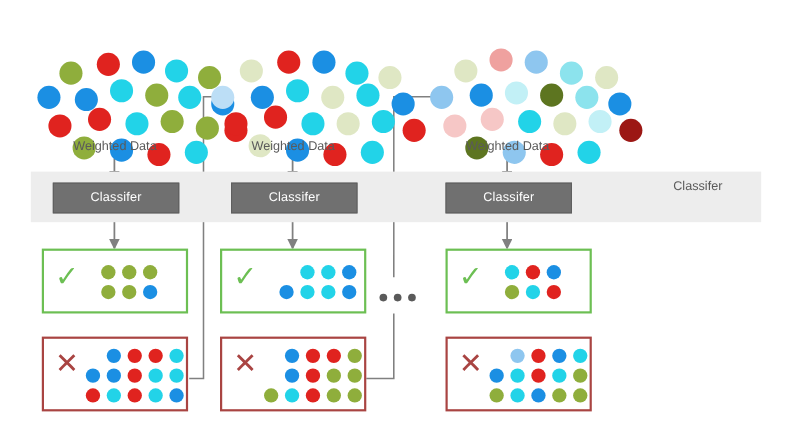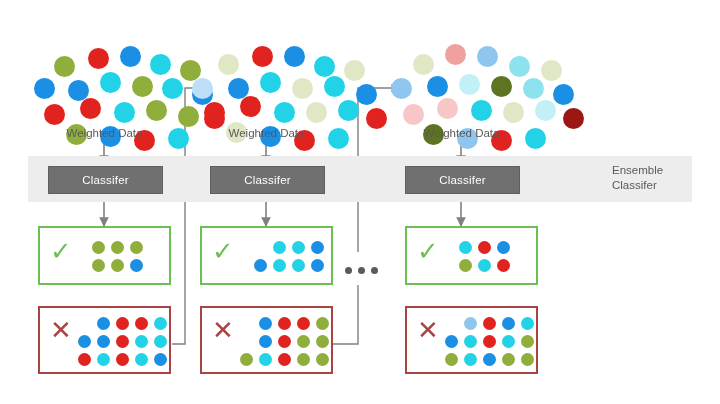--- a/index.html
+++ b/index.html
@@ -55,21 +55,20 @@
 
     <path d="M172,344 L185,344 L185,88 L204,88" fill="none" stroke="#808080" stroke-width="1.4" marker-end="url(#ah)"></path>
 
     <path d="M332,344 L358,344 L358,285" fill="none" stroke="#808080" stroke-width="1.4"></path>
     <path d="M358,252 L358,88 L399,88" fill="none" stroke="#808080" stroke-width="1.4" marker-end="url(#ah)"></path>
   </svg>
 
   <div class="band"></div>
 
   <div class="ensemble">
-    <div>Ensemble</div>
     <div>Classifer</div>
   </div>
 
   <div id="cols">
       <div style="position: absolute; left: 22px; top: 36px; width: 210px; height: 110px;">
         <div class="dot" style="left: 32px; top: 20px; width: 21px; height: 21px; background: rgb(143, 174, 60);"></div>
         <div class="dot" style="left: 66px; top: 12px; width: 21px; height: 21px; background: rgb(224, 35, 31);"></div>
         <div class="dot" style="left: 98px; top: 10px; width: 21px; height: 21px; background: rgb(27, 143, 227);"></div>
         <div class="dot" style="left: 128px; top: 18px; width: 21px; height: 21px; background: rgb(34, 211, 232);"></div>
         <div class="dot" style="left: 158px; top: 24px; width: 21px; height: 21px; background: rgb(143, 174, 60);"></div>

